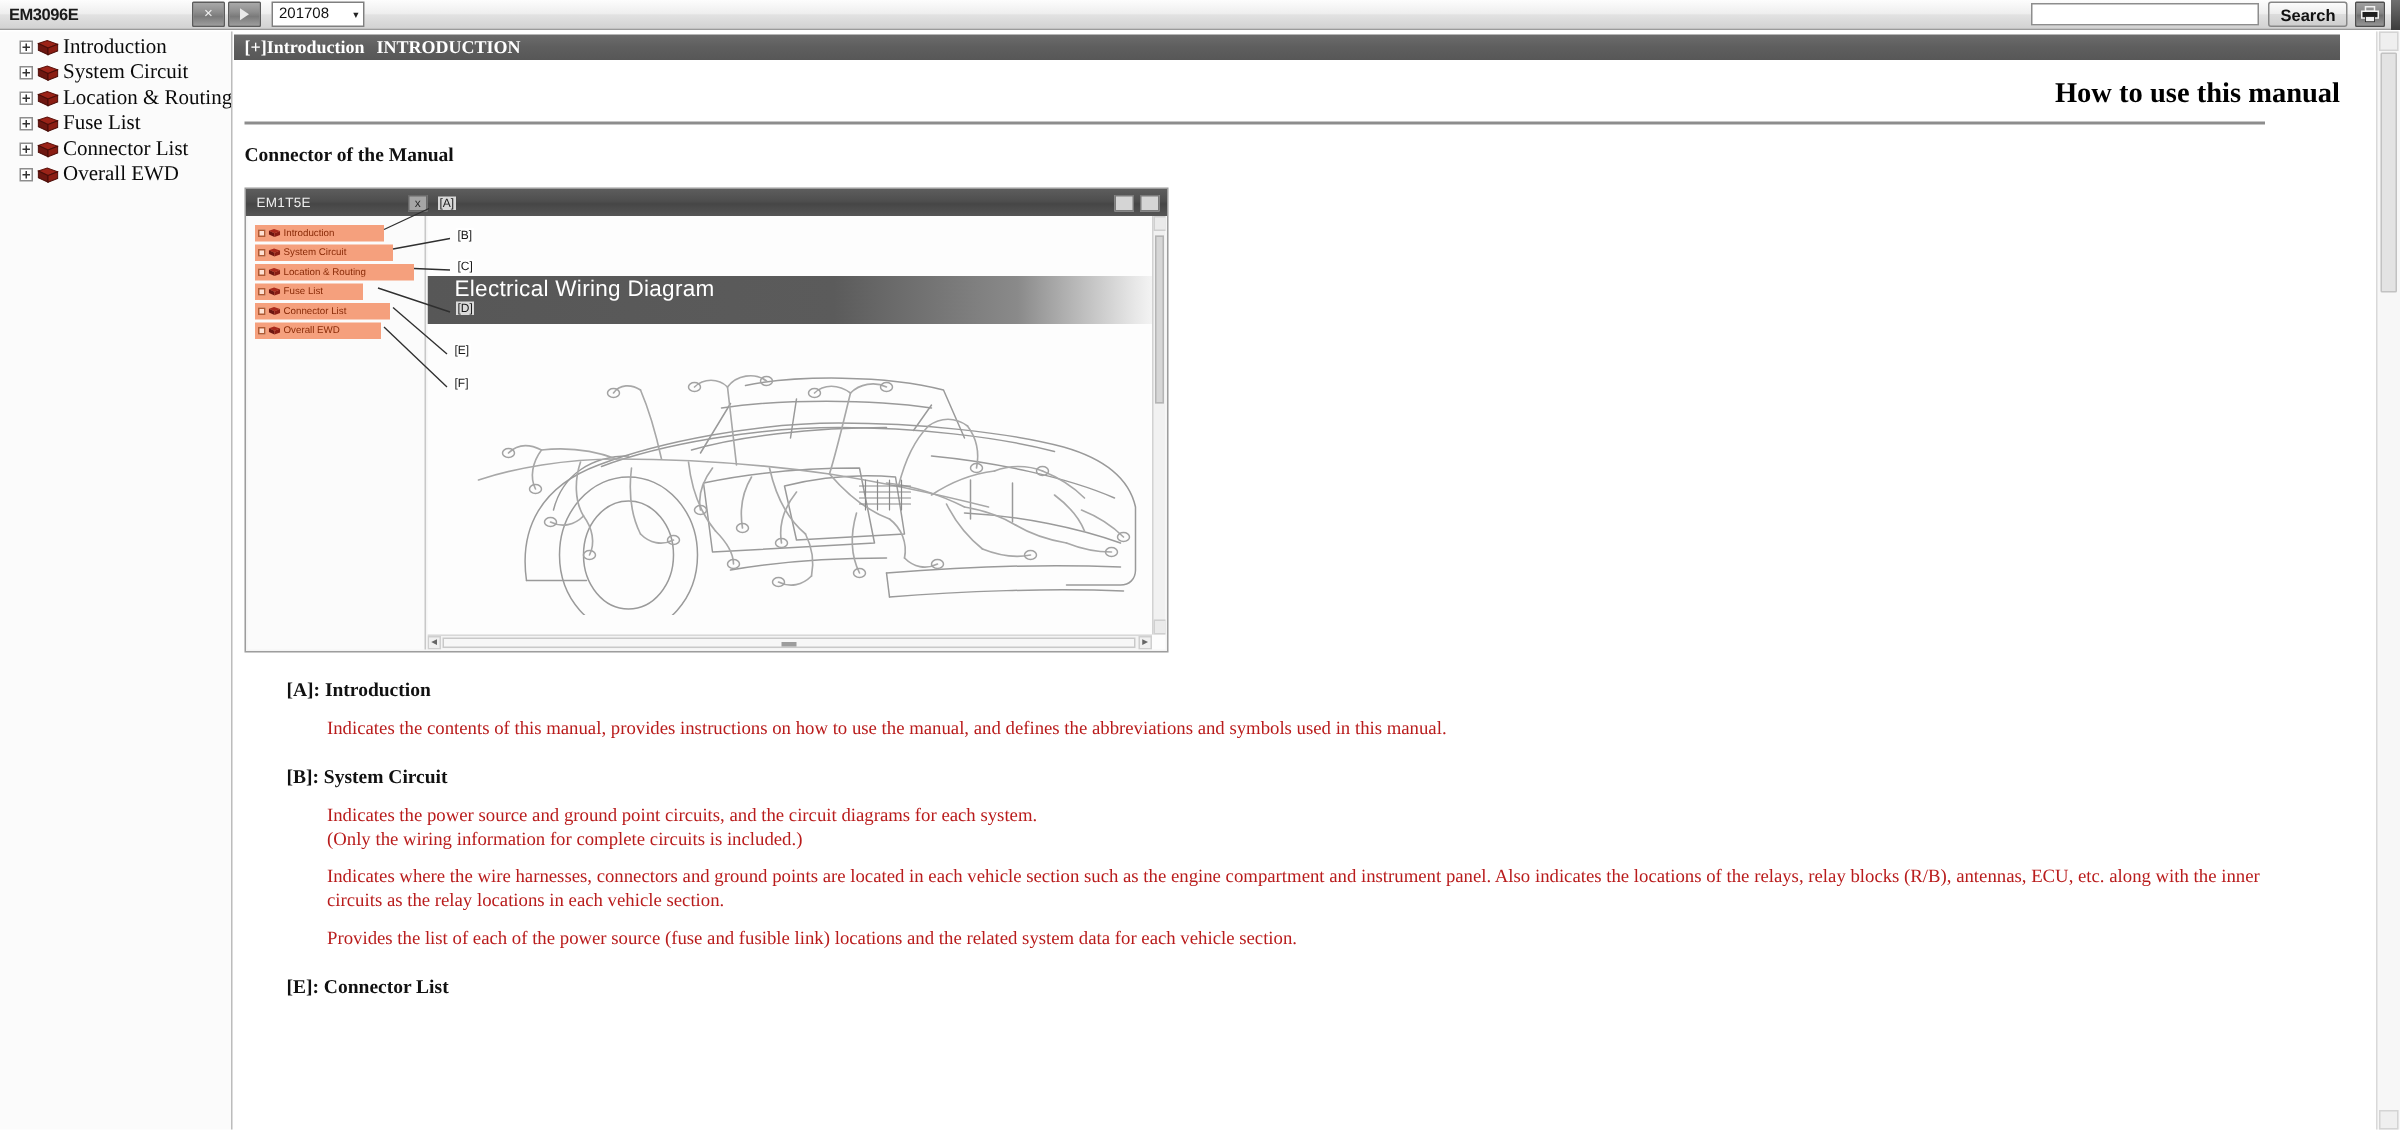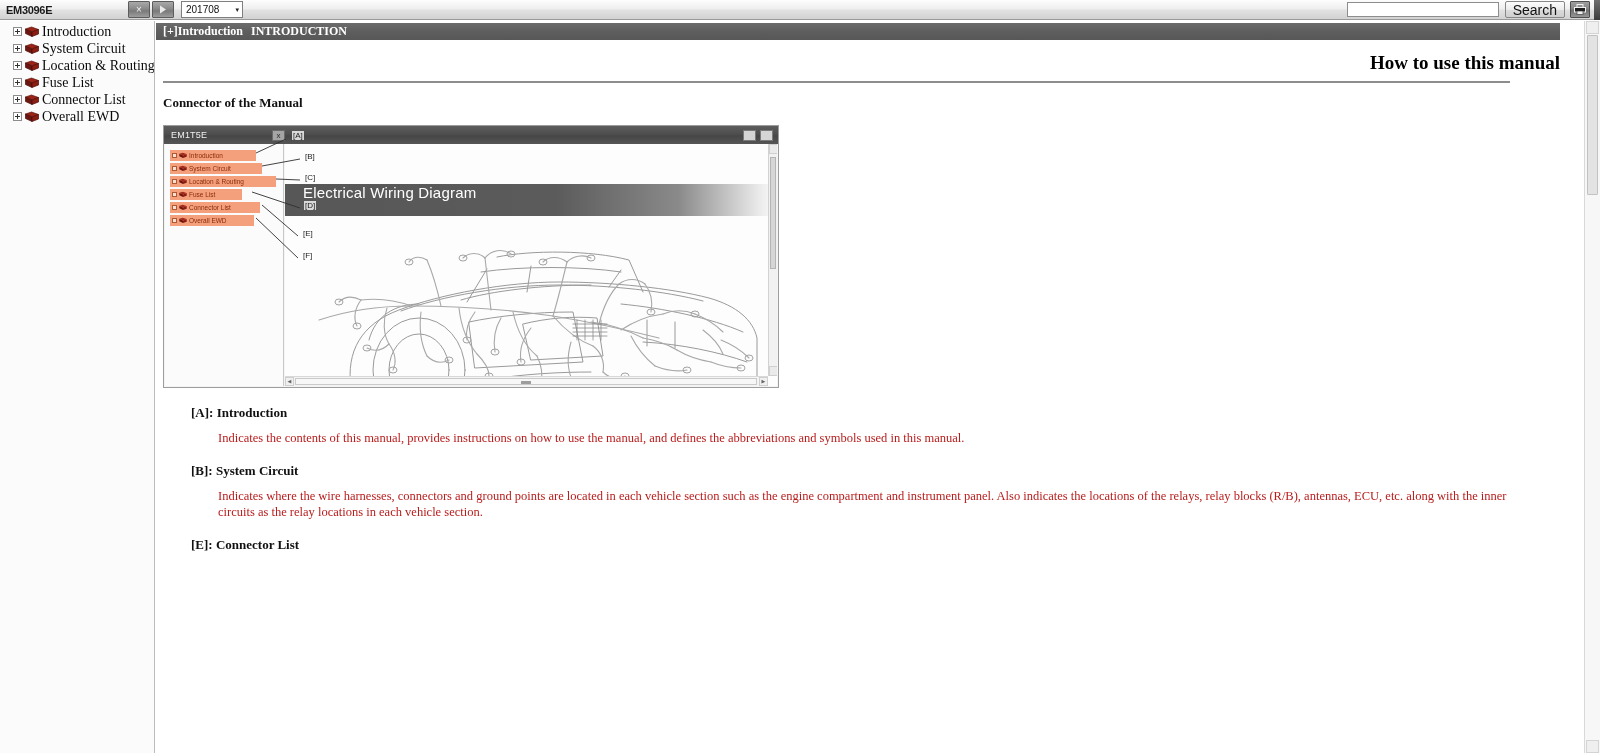--- a/index.html
+++ b/index.html
@@ -46,22 +46,22 @@
   #search-input {
     width: 152px; height: 15px;
     border: 1px solid #8d8d8d; background: #fff;
     font-family: "Liberation Sans", sans-serif; font-size: 10px;
     padding: 0 3px; color: #111;
   }
   #search-button {
     margin-left: 6px; height: 17px; padding: 0 7px;
     background: linear-gradient(to bottom, #fcfcfc 0%, #ececec 50%, #dcdcdc 51%, #cfcfcf 100%);
     border: 1px solid #878787; border-radius: 2px;
-    font-family: "Liberation Sans", sans-serif; font-size: 14px; color: #111;
-    display: flex; align-items: center;
+    font-family: "Liberation Sans", sans-serif; font-size: 11px; color: #111;
+    display: flex; align-items: flex-end; font-weight: bold;
   }
   #print-button {
     margin-left: 5px; width: 20px; height: 17px;
     background: linear-gradient(to bottom, #9f9f9f 0%, #868686 45%, #6f6f6f 55%, #959595 100%);
     border: 1px solid #4e4e4e; border-radius: 1px;
     display: flex; align-items: center; justify-content: center;
   }
   #tb-endcap {
     width: 6px; height: 20px;
     background: linear-gradient(to bottom, #6f6f6f, #3c3c3c);
@@ -142,21 +142,21 @@
     font-family: "Liberation Serif", serif;
     font-size: 12.5px; color: #b91c1c;
     margin: 9px 0 0 62px; line-height: 1.28;
     max-width: 1320px;
   }
 
   
   #illus {
     position: relative;
     margin: 14px 0 0 7px;
-    width: 616px; height: 263px;
+    width: 616px; height: 310px;
     background: #f4f4f4;
     border: 1px solid #9d9d9d;
   }
   #illus-titlebar {
     position: absolute; left: 0; top: 0; width: 100%; height: 18px;
     background: linear-gradient(to bottom, #5d5d5d 0%, #4e4e4e 45%, #464646 55%, #565656 100%);
     display: flex; align-items: center;
   }
   #illus-title {
     color: #f0f0f0; font-family: "Liberation Sans", sans-serif;
@@ -592,23 +592,26 @@
     <div class="callout" style="left:140px;top:47px;">[C]</div>
     <div class="callout" style="left:140px;top:75px;">[D]</div>
     <div class="callout" style="left:138px;top:103px;">[E]</div>
     <div class="callout" style="left:138px;top:125px;">[F]</div>
   </div>
 
   <div class="sec-head">[A]: Introduction</div>
   <div class="sec-body">Indicates the contents of this manual, provides instructions on how to use the manual, and defines the abbreviations and symbols used in this manual.</div>
 
   <div class="sec-head">[B]: System Circuit</div>
+  <div class="sec-body" style="white-space:pre-line;">Indicates the power source and ground point circuits, and the circuit diagrams for each system.
+(Only the wiring information for complete circuits is included.)</div>
 
   <div class="sec-body">Indicates where the wire harnesses, connectors and ground points are located in each vehicle section such as the engine compartment and instrument panel. Also indicates the locations of the relays, relay blocks (R/B), antennas, ECU, etc. along with the inner circuits as the relay locations in each vehicle section.</div>
 
+  <div class="sec-body">Provides the list of each of the power source (fuse and fusible link) locations and the related system data for each vehicle section.</div>
 
   <div class="sec-head">[E]: Connector List</div>
 
 </div>
 
 <div id="content-divider"></div>
 
 <div id="page-scroll">
   <div id="page-scroll-up"></div>
   <div id="page-scroll-thumb"></div>

